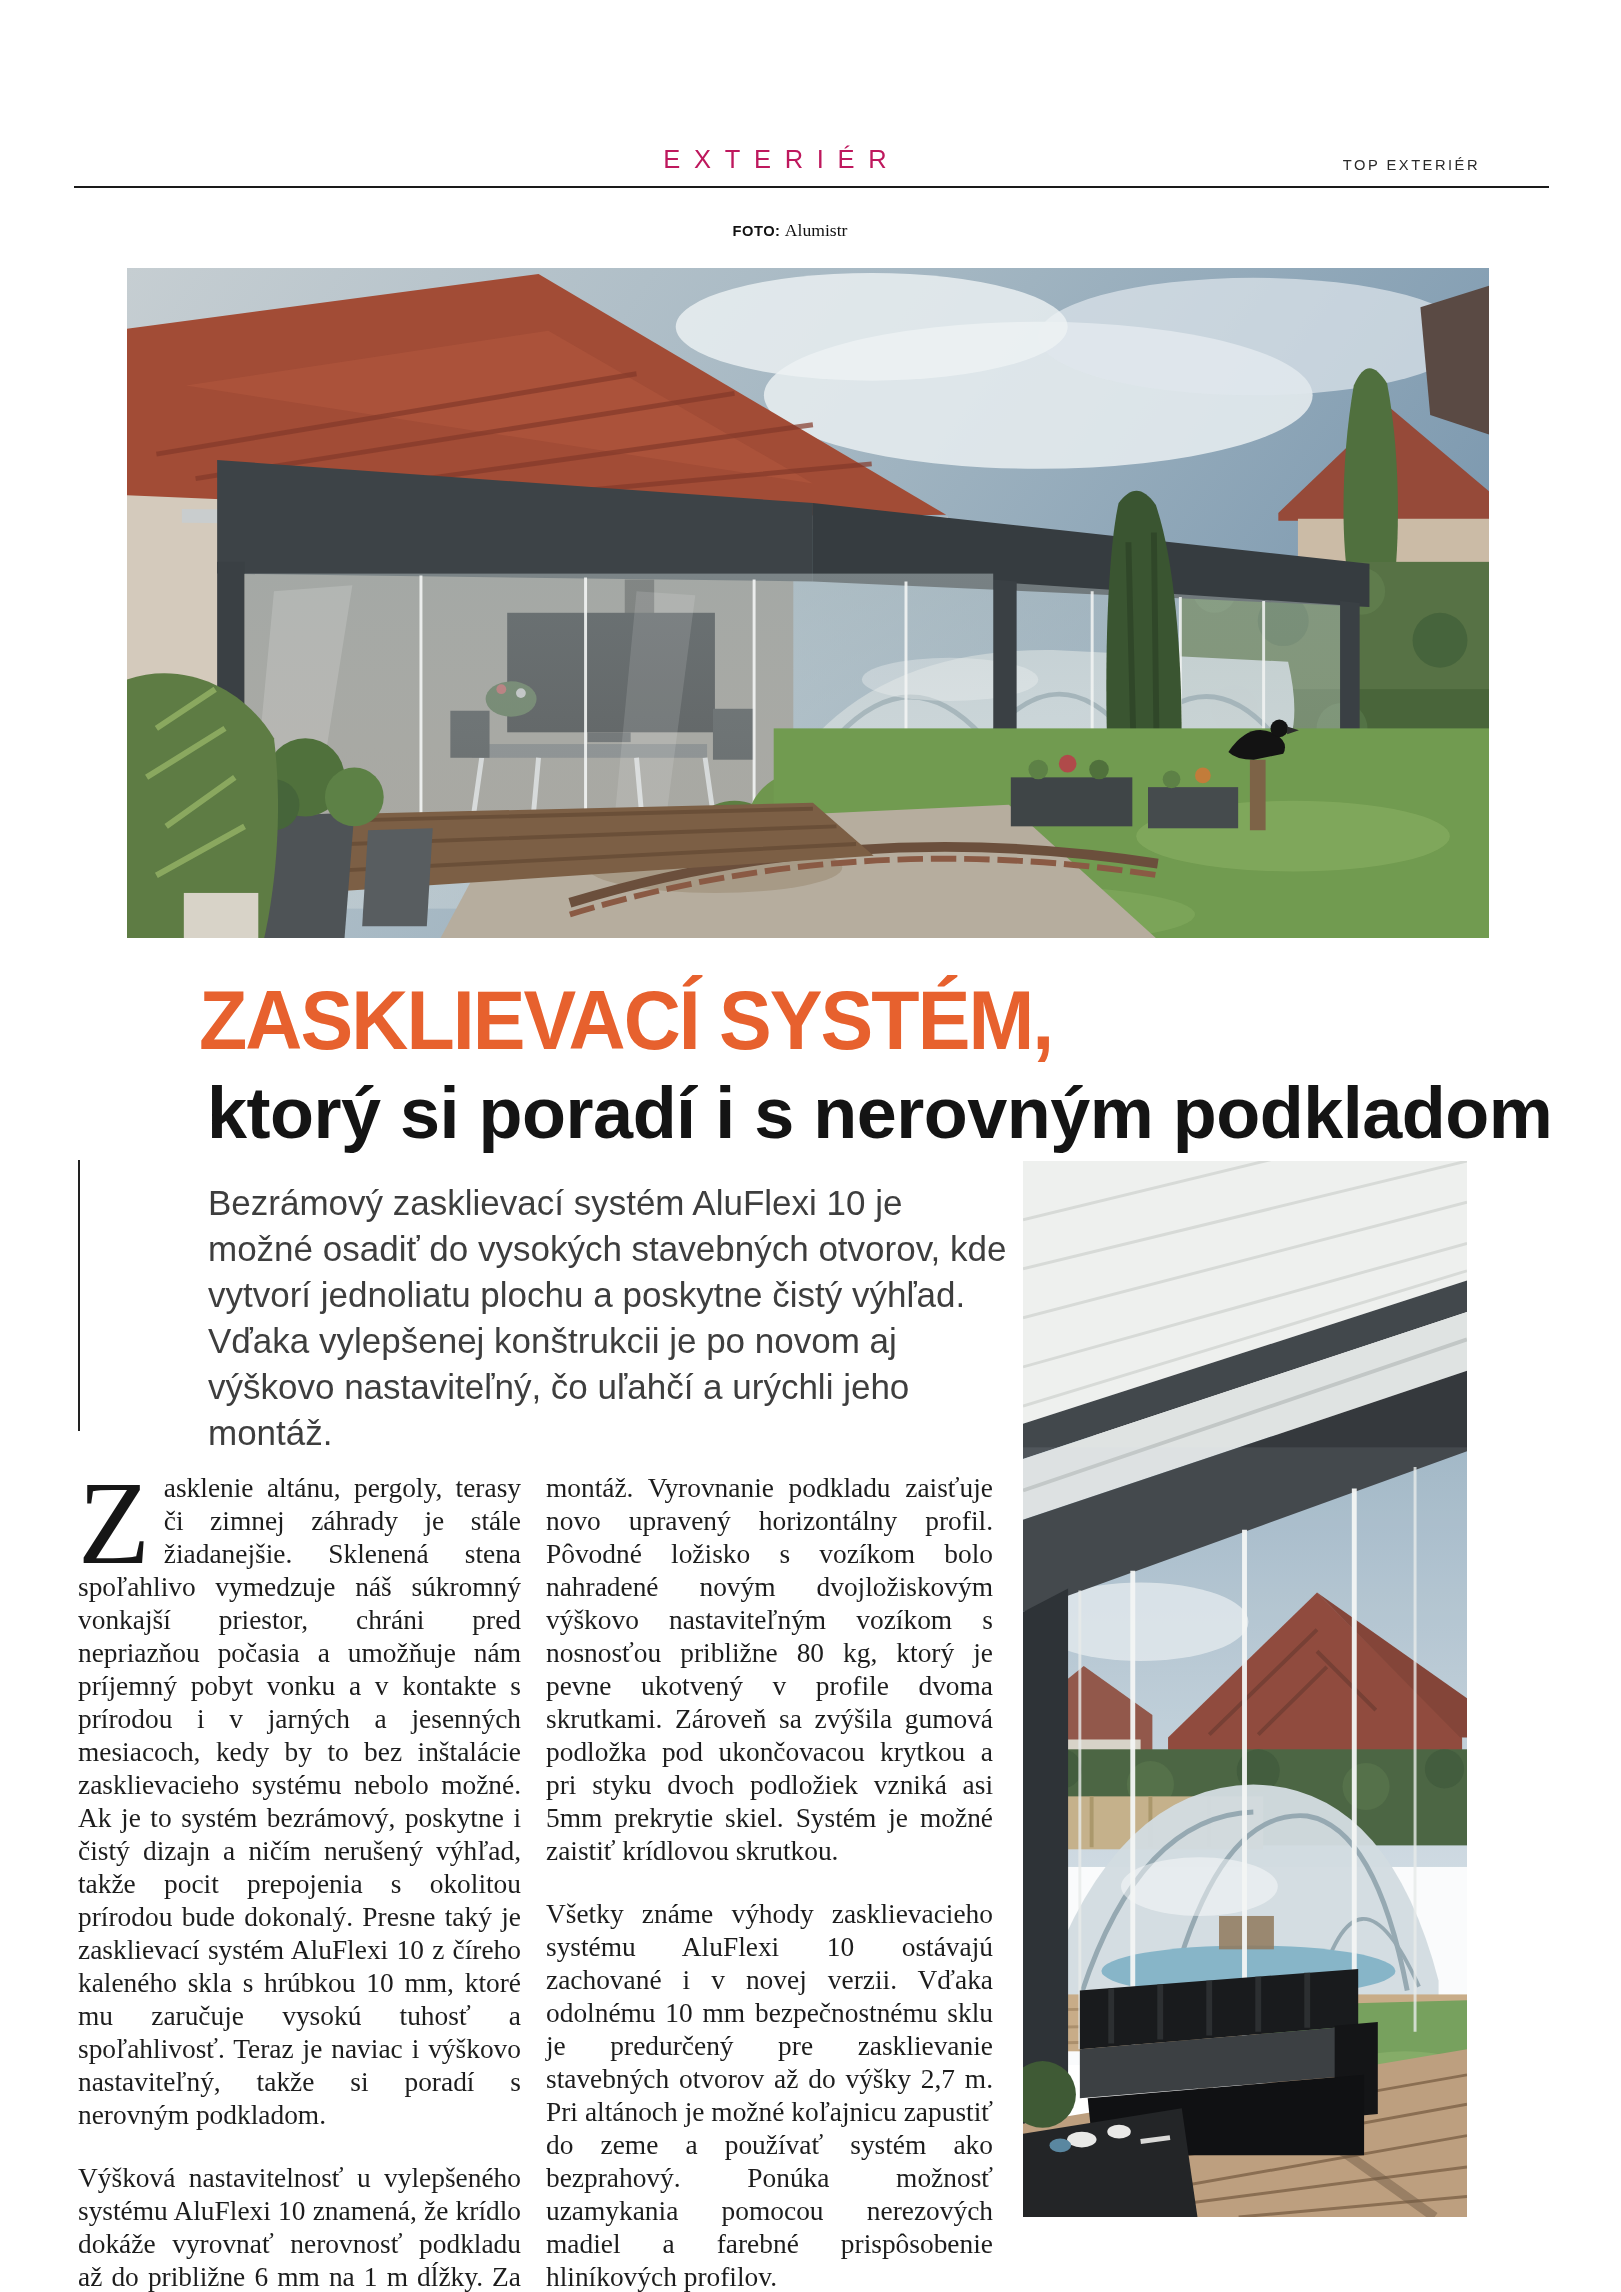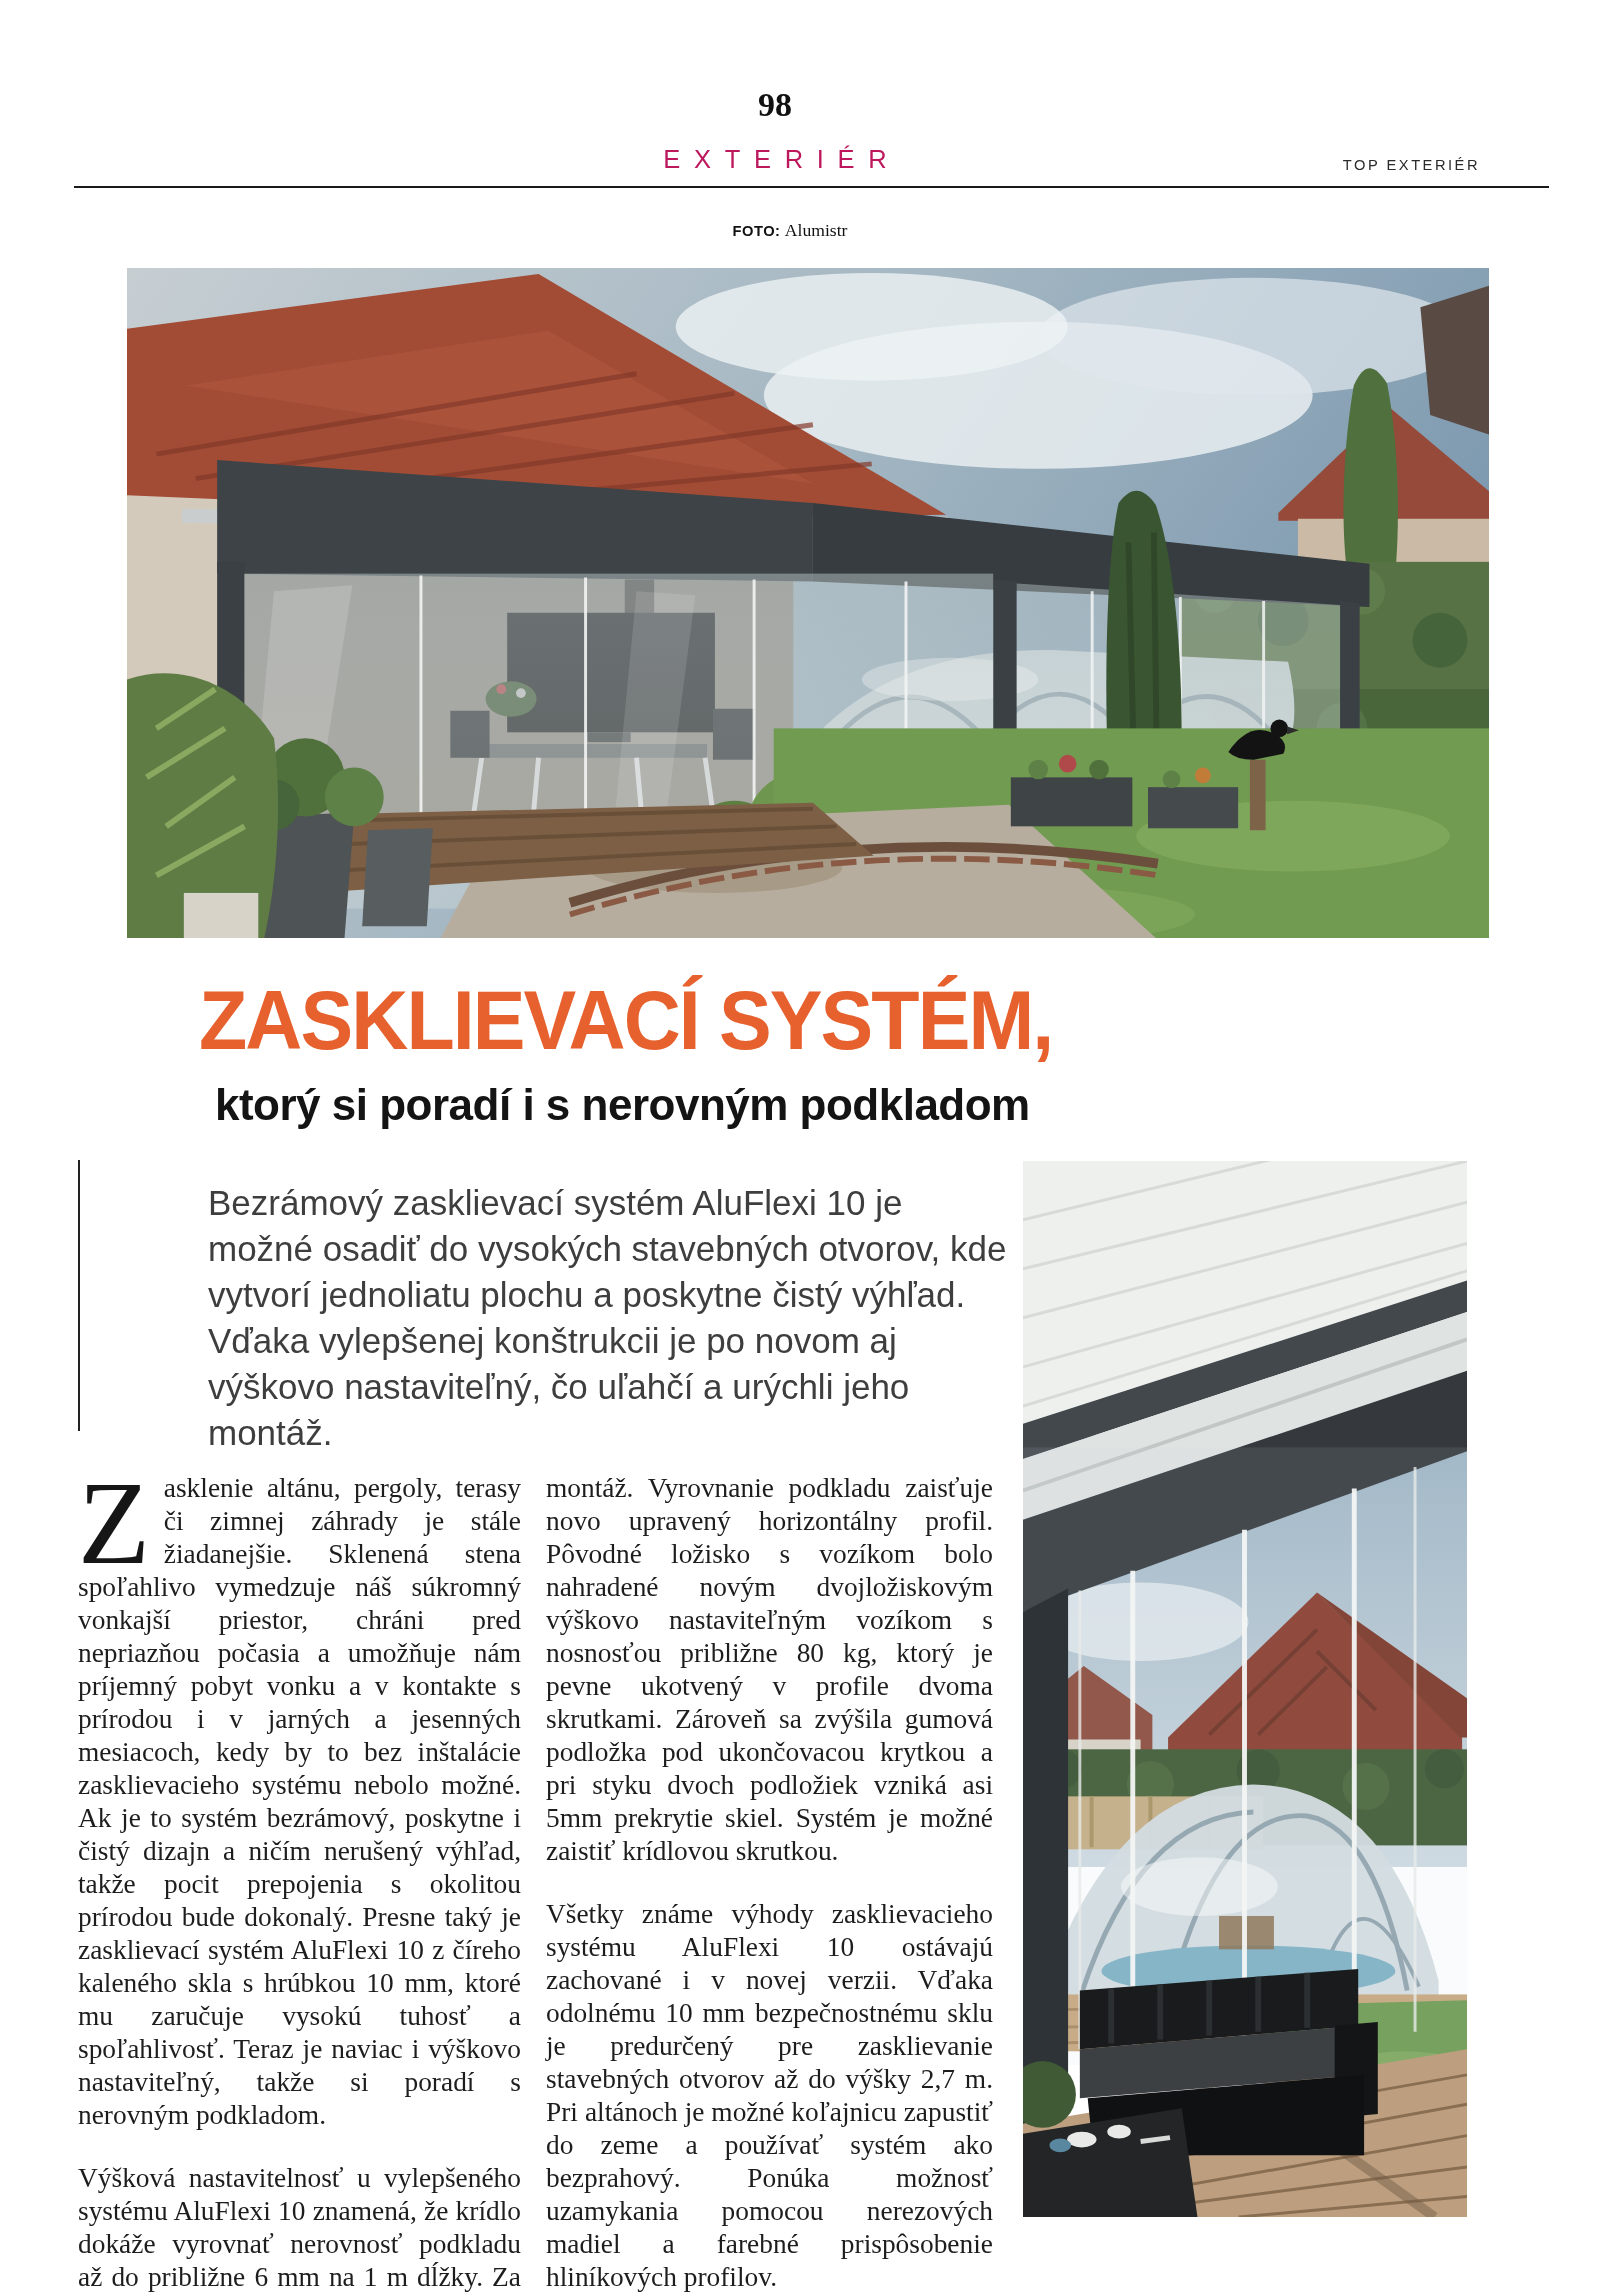--- a/index.html
+++ b/index.html
@@ -17,42 +17,41 @@
   .credit .lbl{font-weight:700;font-size:14.7px;letter-spacing:0.5px;padding-left:30px;}
   .credit .val{font-family:"Liberation Serif",serif;font-size:17.6px;}
   
   .hero-photo{position:absolute;left:127px;top:268px;width:1362px;height:670px;overflow:hidden;}
   .side-photo{position:absolute;left:1023px;top:1161px;width:444px;height:1056px;overflow:hidden;}
   .hero-photo svg,.side-photo svg{display:block;width:100%;height:100%;}
   
   .headline{position:absolute;left:199px;top:972px;width:1235px;margin:0;
     font-size:84px;font-weight:700;letter-spacing:-2px;color:#E7612E;
     transform:scaleX(.94);transform-origin:left top;white-space:nowrap;}
-  .subheadline{position:absolute;left:199px;top:1064px;width:1127px;margin:16px;
-    font-size:44px;font-weight:700;letter-spacing:-0.5px;color:#141414;white-space:nowrap;}
+  .subheadline{position:absolute;left:199px;top:1064px;width:1127px;margin:8px;
+    font-size:72px;font-weight:700;letter-spacing:-0.5px;color:#141414;white-space:nowrap;}
   .lead-rule{position:absolute;left:78px;top:1160px;width:2px;height:271px;background:#222;}
   .lead{position:absolute;left:196px;top:1168px;width:802px;margin:12px;
     font-size:35px;line-height:46px;font-weight:400;color:#3e3e3e;}
   
   .col{position:absolute;top:1472px;font-family:"Liberation Serif",serif;
     font-size:27.4px;line-height:33px;color:#1d1d1d;text-align:justify;
     hyphens:auto;-webkit-hyphens:auto;}
   .col p{margin:0;}
   .col p + p{margin-top:30px;}
   .col-1{left:78px;width:443px;height:820px;overflow:hidden;}
   .col-2{left:546px;width:447px;}
   .dropcap{float:left;font-family:"Liberation Serif",serif;font-weight:400;
     font-size:118px;line-height:92px;margin:5.9px 13.7px 0 0;color:#161616;}
 </style>
 </head>
 <body>
 
 <div class="page">
 
-  <div class="hdr-center page-number">98</div>
   <div class="hdr-center section-title">EXTERIÉR</div>
   <div class="issue-tag">TOP EXTERIÉR</div>
   <div class="head-rule"></div>
   <div class="hdr-center credit">
     <span class="lbl">FOTO:</span>
     <span class="val">Alumistr</span>
   </div>
 
   <div class="hero-photo">
     <svg viewBox="0 0 1390 684" preserveAspectRatio="none" aria-hidden="true">

